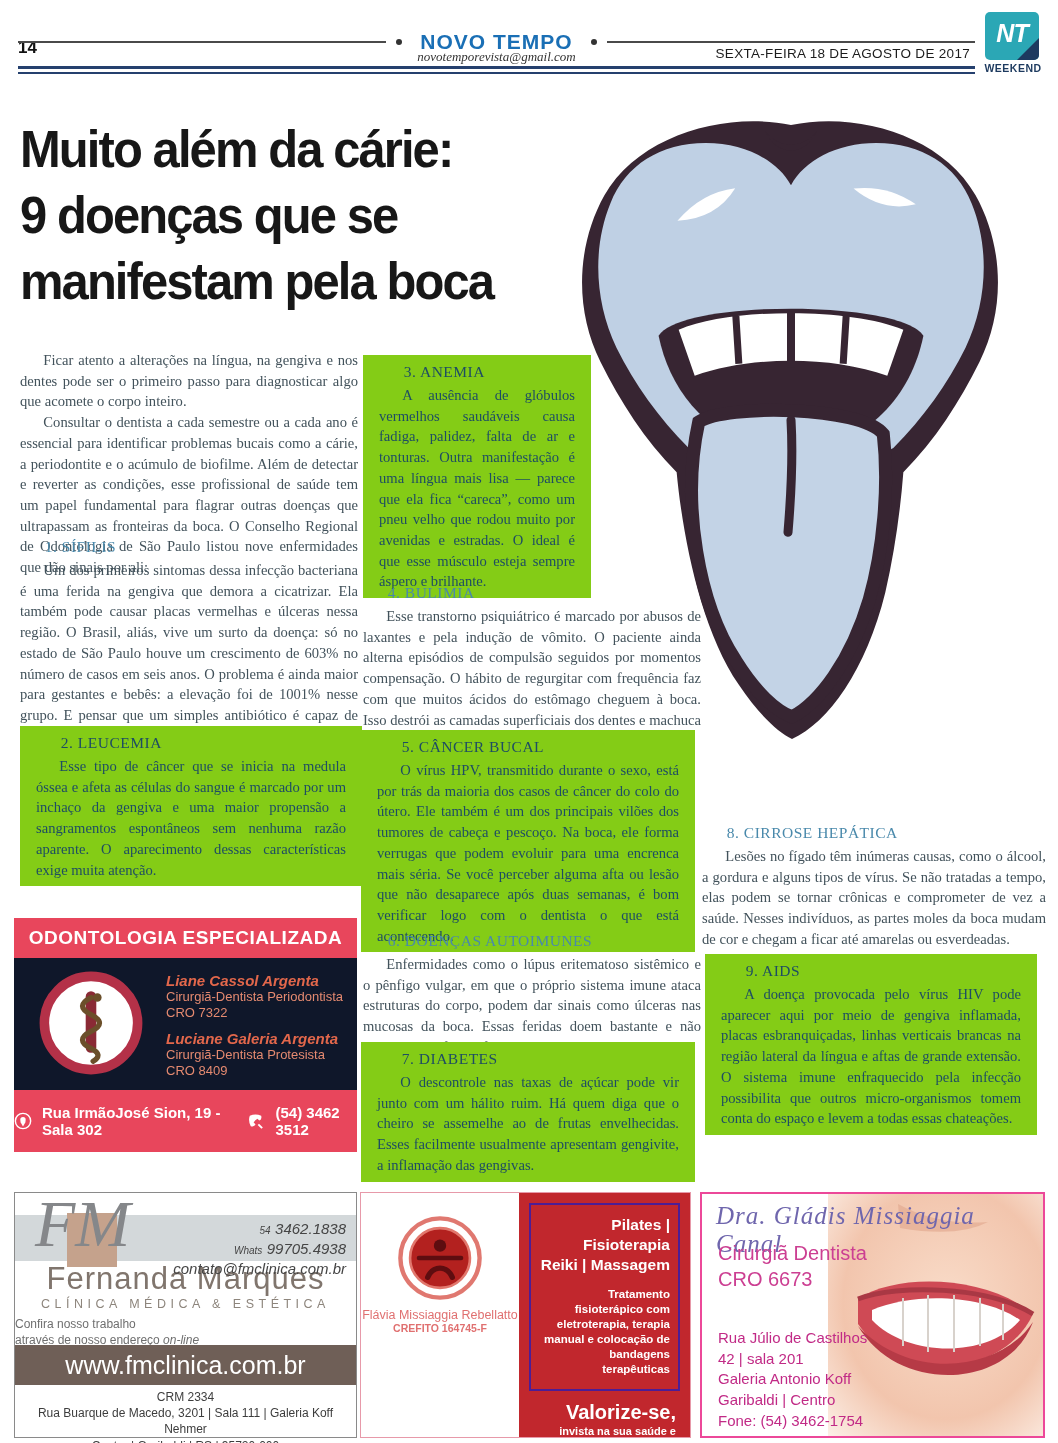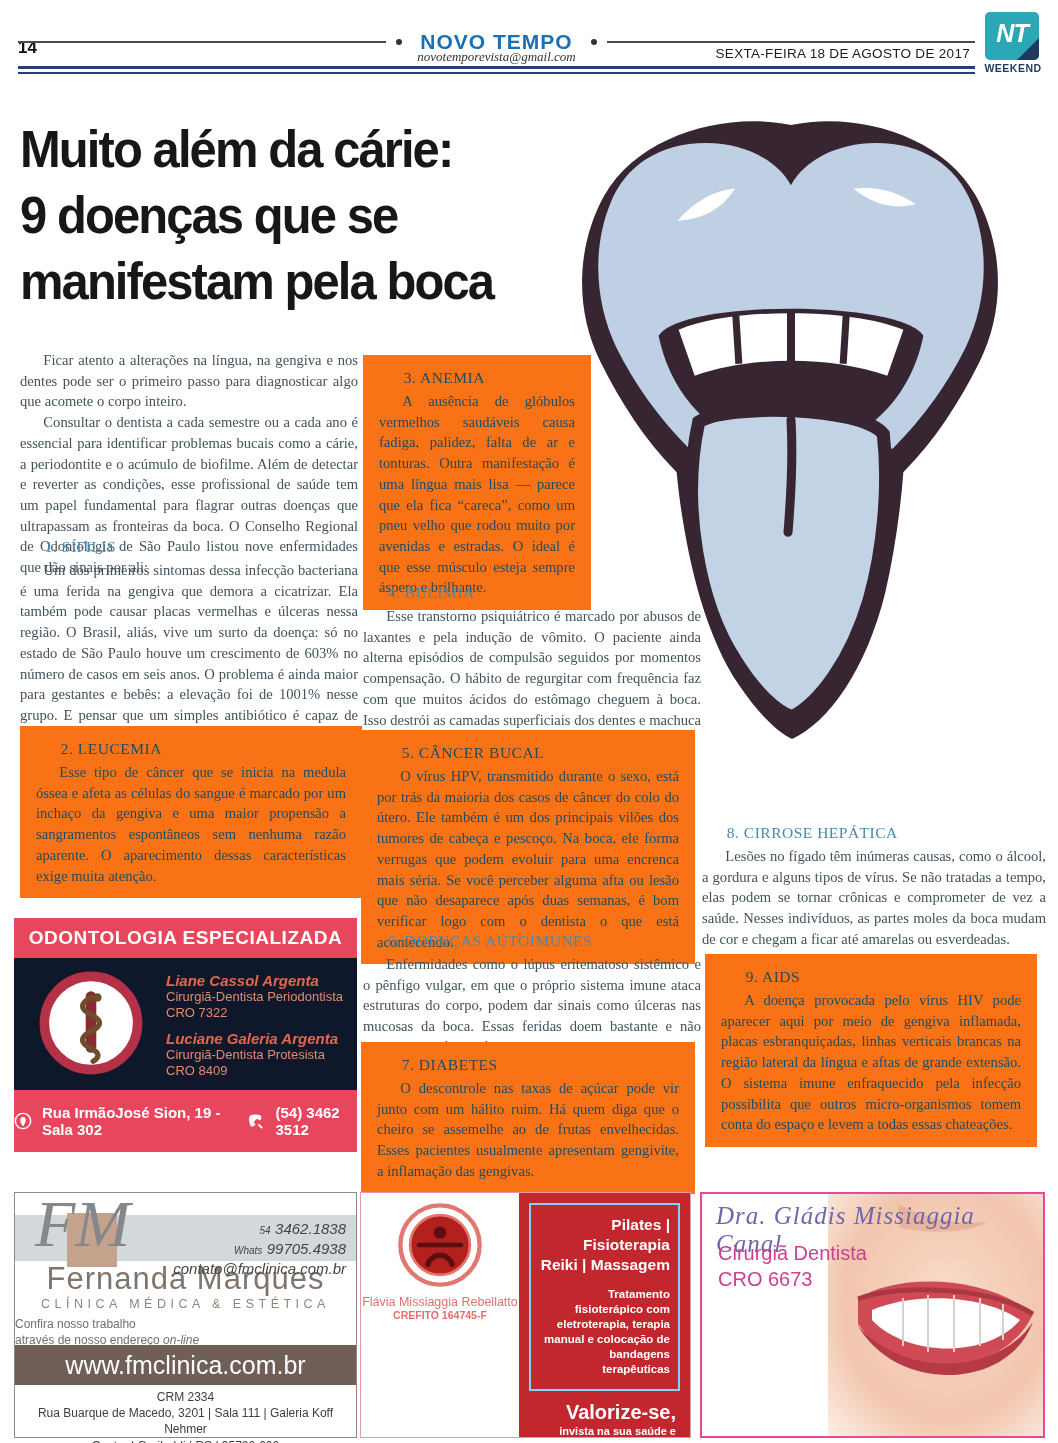--- a/index.html
+++ b/index.html
@@ -29,21 +29,21 @@
   
   .headline{position:absolute;left:20px;top:116px;width:600px;font-weight:bold;color:#171717;
             font-size:52px;line-height:1.27;letter-spacing:-2px;transform:scaleX(.94);transform-origin:left top;}
 
   
   .sec{position:absolute;font-family:"Liberation Serif",serif;color:#42525b;
        font-size:14.6px;line-height:1.42;text-align:justify;z-index:2;}
   .sec h3{margin:0 0 2px 0;font-size:15.5px;font-weight:normal;color:#4989ab;
           letter-spacing:.5px;text-indent:1.6em;}
   .sec p{margin:0;text-indent:1.6em;}
-  .tealbox{background:#f97316;color:#1e4d63;padding:12px 16px;}
+  .tealbox{background:#84cc16;color:#1e4d63;padding:6px 16px;}
   .tealbox h3{color:#1e4d63;}
 
   
   .mouth{position:absolute;left:530px;top:103px;width:522px;height:652px;z-index:1;}
 
   
   .odo{position:absolute;left:14px;top:918px;width:343px;height:234px;z-index:2;background:#0f172a;}
   .odo-head{height:40px;background:#e8465c;color:#fff;display:flex;align-items:center;justify-content:center;
             font-size:19px;font-weight:bold;letter-spacing:.5px;}
   .odo-body{position:relative;height:132px;}
@@ -75,29 +75,29 @@
           color:#8d857c;letter-spacing:4.5px;}
   .fm-note{position:absolute;left:0;top:124px;width:100%;text-align:left;font-size:12px;
            color:#6f6f6f;line-height:1.3;}
   .fm-bar{position:absolute;left:0;top:152px;width:100%;height:40px;background:#6f5f57;color:#fff;
           display:flex;align-items:center;justify-content:center;font-size:25px;}
   .fm-bottom{position:absolute;left:0;top:196px;width:100%;text-align:center;font-size:12px;
              color:#3d3d3d;line-height:1.35;}
 
   
   .fl{left:360px;width:331px;border:1px solid #e799a9;box-sizing:border-box;display:flex;}
-  .fl-left{width:48%;display:flex;flex-direction:column;}
+  .fl-left{width:48%;display:flex;flex-direction:column;margin-top:13px;}
   .fl-left-top{height:152px;background:#fff;text-align:center;position:relative;}
   .fl-logo{margin-top:8px;}
   .fl-name{font-size:12.5px;color:#e07070;margin-top:2px;}
   .fl-crefito{font-size:10.5px;color:#e07070;font-weight:bold;}
   .fl-left-bot{flex:1;background:#ef8a6e;text-align:center;padding-top:12px;}
   .fl-addr{font-size:12px;font-weight:bold;color:#b51f22;line-height:1.45;}
   .fl-right{width:52%;background:#c1272d;color:#fff;box-sizing:border-box;padding:10px 10px 8px;}
-  .fl-box{border:2px solid #7dd3fc;padding:10px 8px 12px;text-align:right;}
+  .fl-box{border:2px solid #4c1d95;padding:10px 8px 12px;text-align:right;}
   .fl-serv{font-size:15.5px;font-weight:bold;line-height:1.3;}
   .fl-treat{margin-top:12px;font-size:11.5px;font-weight:bold;line-height:1.3;}
   .fl-cta{margin-top:10px;text-align:right;padding-right:4px;}
   .fl-cta-title{font-size:20px;font-weight:bold;}
   .fl-cta-line{font-size:11px;font-weight:bold;line-height:1.3;}
 
   
   .gl{left:700px;width:345px;border:2px solid #ec4899;box-sizing:border-box;overflow:hidden;}
   .gl-photo{position:absolute;right:0;top:0;width:215px;height:242px;}
   .gl-title{position:absolute;left:14px;top:8px;width:330px;font-family:"Liberation Serif",serif;
@@ -181,21 +181,21 @@
     <p>O vírus HPV, transmitido durante o sexo, está por trás da maioria dos casos de câncer do colo do útero. Ele também é um dos principais vilões dos tumores de cabeça e pescoço. Na boca, ele forma verrugas que podem evoluir para uma encrenca mais séria. Se você perceber alguma afta ou lesão que não desaparece após duas semanas, é bom verificar logo com o dentista o que está acontecendo.</p>
   </section>
 
   <section class="sec" style="left:363px;top:930px;width:338px;">
     <h3>6. DOENÇAS AUTOIMUNES</h3>
     <p>Enfermidades como o lúpus eritematoso sistêmico e o pênfigo vulgar, em que o próprio sistema imune ataca estruturas do corpo, podem dar sinais como úlceras nas mucosas da boca. Essas feridas doem bastante e não costumam se fechar facilmente.</p>
   </section>
 
   <section class="sec tealbox" style="left:361px;top:1042px;width:302px;">
     <h3>7. DIABETES</h3>
-    <p>O descontrole nas taxas de açúcar pode vir junto com um hálito ruim. Há quem diga que o cheiro se assemelhe ao de frutas envelhecidas. Esses pacientes usualmente apresentam gengivite, a inflamação das gengivas.</p>
+    <p>O descontrole nas taxas de açúcar pode vir junto com um hálito ruim. Há quem diga que o cheiro se assemelhe ao de frutas envelhecidas. Esses facilmente usualmente apresentam gengivite, a inflamação das gengivas.</p>
   </section>
 
   <section class="sec" style="left:702px;top:822px;width:344px;">
     <h3>8. CIRROSE HEPÁTICA</h3>
     <p>Lesões no fígado têm inúmeras causas, como o álcool, a gordura e alguns tipos de vírus. Se não tratadas a tempo, elas podem se tornar crônicas e comprometer de vez a saúde. Nesses indivíduos, as partes moles da boca mudam de cor e chegam a ficar até amarelas ou esverdeadas.</p>
   </section>
 
   <section class="sec tealbox" style="left:705px;top:954px;width:300px;">
     <h3>9. AIDS</h3>
     <p>A doença provocada pelo vírus HIV pode aparecer aqui por meio de gengiva inflamada, placas esbranquiçadas, linhas verticais brancas na região lateral da língua e aftas de grande extensão. O sistema imune enfraquecido pela infecção possibilita que outros micro-organismos tomem conta do espaço e levem a todas essas chateações.</p>
@@ -308,15 +308,22 @@
         <line x1="126" y1="101" x2="126" y2="158"></line>
           <line x1="152" y1="104" x2="152" y2="152"></line>
         <line x1="175" y1="110" x2="175" y2="146"></line>
       </g>
       <path d="M30 105 C70 90 160 92 205 120" fill="none" stroke="#a93844" stroke-width="5"></path>
       <path d="M30 132 C80 186 170 180 205 128 C180 196 70 200 30 132 Z" fill="#b63a46"></path>
     </svg>
     <div class="gl-title">Dra. Gládis Missiaggia Canal</div>
     <div class="gl-role">Cirurgiã Dentista</div>
     <div class="gl-cro">CRO 6673</div>
+    <div class="gl-addr">
+      <div>Rua Júlio de Castilhos</div>
+      <div>42 | sala 201</div>
+      <div>Galeria Antonio Koff</div>
+      <div>Garibaldi | Centro</div>
+      <div>Fone: (54) 3462-1754</div>
+    </div>
   </div>
 
 </div>
 
 </body></html>

